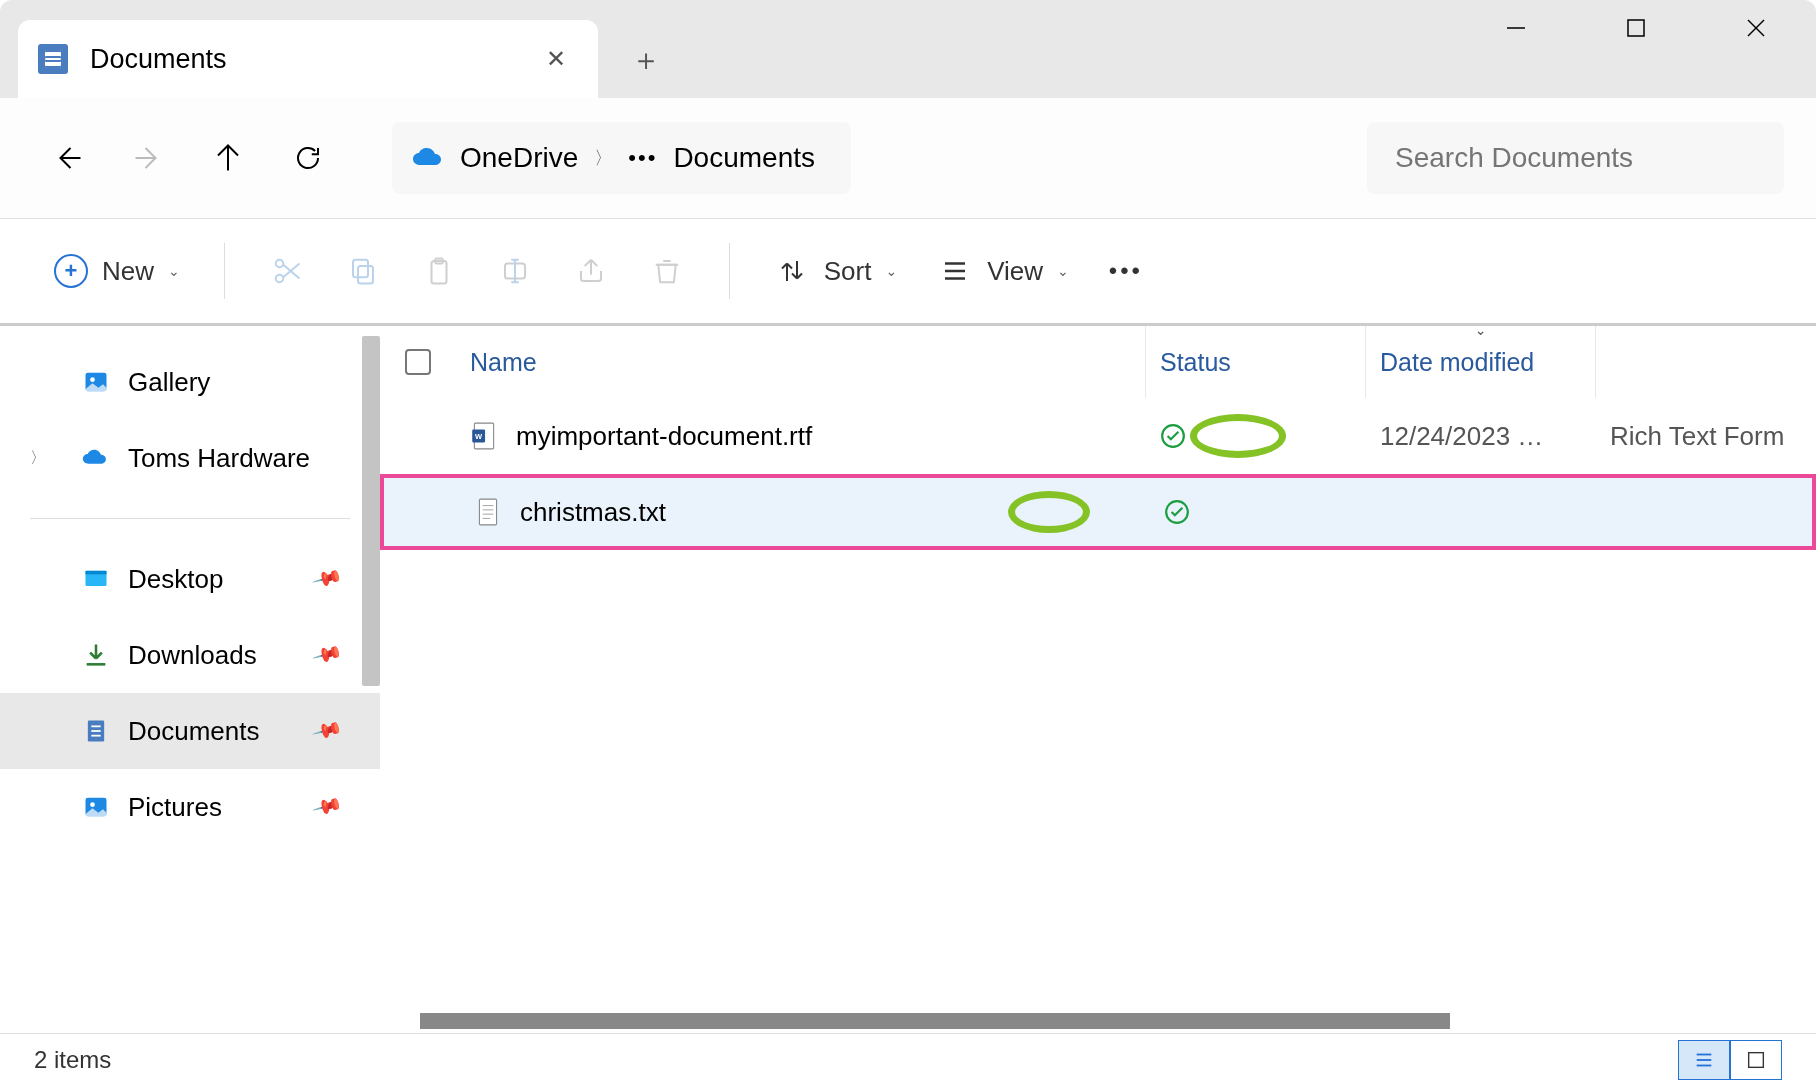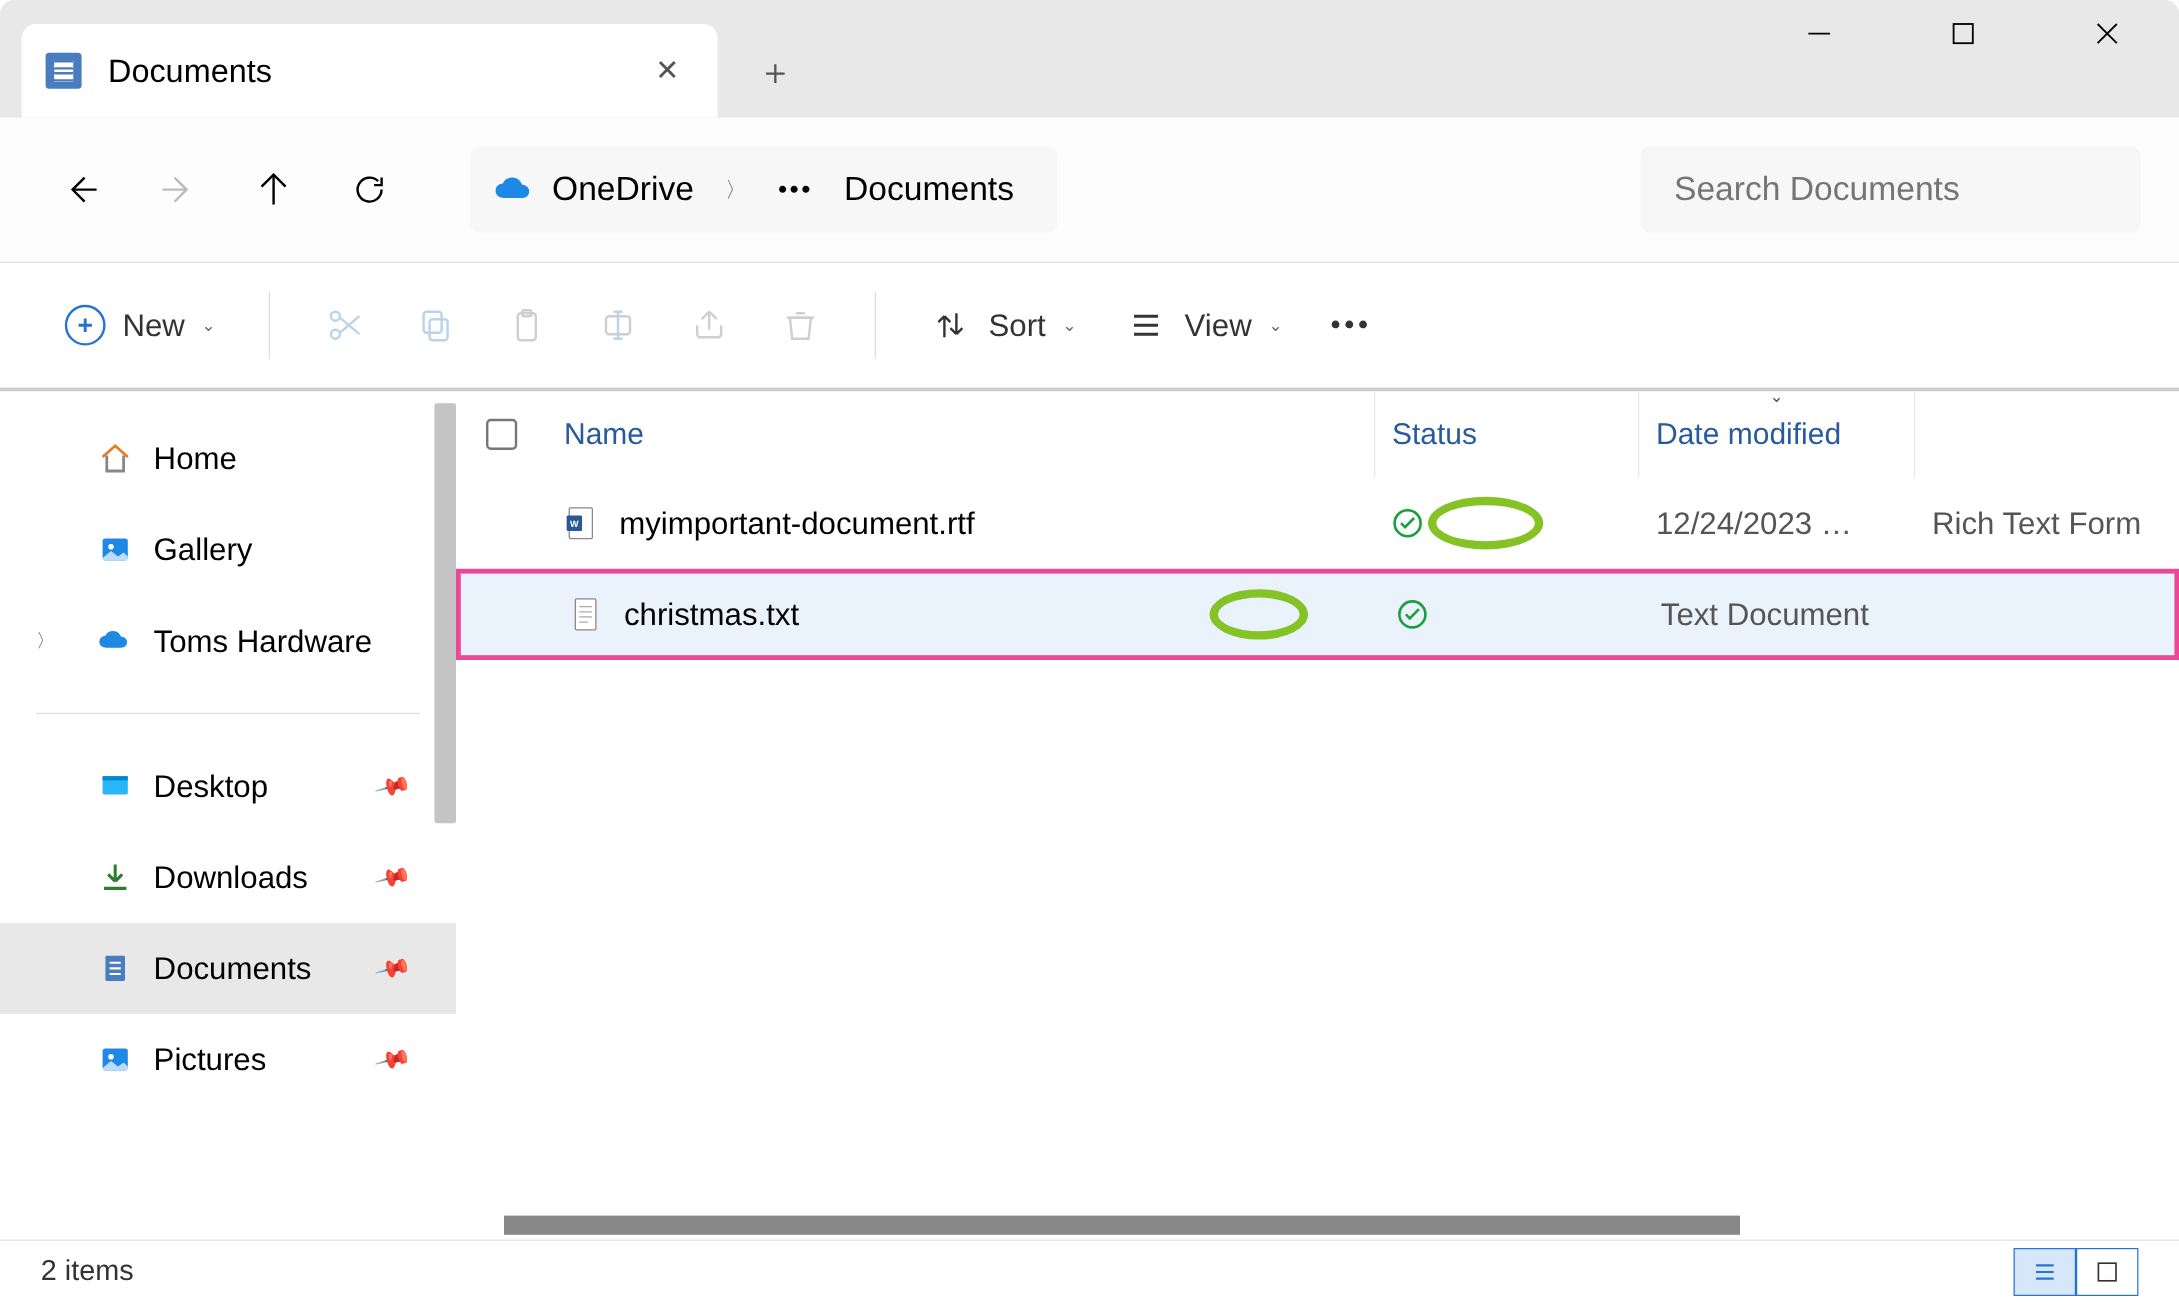--- a/index.html
+++ b/index.html
@@ -13,21 +13,21 @@
 .tab-title { font-size: 27px; color: #000; }
 .tab-close { position: absolute; right: 24px; font-size: 24px; color: #555; cursor: pointer; width: 36px; height: 36px; display: flex; align-items: center; justify-content: center; }
 .newtab { width: 76px; height: 76px; display: flex; align-items: center; justify-content: center; font-size: 30px; color: #555; cursor: pointer; margin-left: 10px; }
 .win-controls { position: absolute; right: 0; top: 0; display: flex; }
 .win-btn { width: 120px; height: 56px; display: flex; align-items: center; justify-content: center; font-size: 22px; color: #000; cursor: pointer; }
 
 
 .navbar { height: 120px; background: #fdfdfd; display: flex; align-items: center; padding: 0 32px; gap: 8px; }
 .nav-btn { width: 72px; height: 72px; display: flex; align-items: center; justify-content: center; font-size: 28px; color: #000; cursor: pointer; border-radius: 6px; }
 .nav-btn.disabled { color: #bbb; }
-.breadcrumb { flex: 0 0 auto; background: #f7f7f7; border-radius: 8px; height: 72px; display: flex; align-items: center; padding: 0 36px 0 20px; margin-left: 40px; gap: 26px; }
+.breadcrumb { flex: 0 0 auto; background: #f7f7f7; border-radius: 8px; height: 72px; display: flex; align-items: center; padding: 0 36px 0 20px; margin-left: 40px; gap: 16px; }
 .bc-item { font-size: 28px; color: #000; display: flex; align-items: center; gap: 14px; cursor:pointer; }
 .bc-sep { font-size: 18px; color: #666; }
 .bc-more { font-size: 22px; color: #000; letter-spacing: 2px; cursor:pointer;}
 .onedrive-icon { width: 34px; height: 22px; position: relative; }
 .onedrive-icon svg { width: 34px; height: 22px; }
 .search-box { margin-left: auto; background: #f7f7f7; border-radius: 8px; height: 72px; display: flex; align-items: center; padding: 0 28px; min-width: 330px; }
 .search-box input { border: none; background: transparent; font-size: 28px; color: #0f766e; outline: none; width: 100%; }
 
 
 .toolbar { height: 108px; border-top: 1px solid #e0e0e0; border-bottom: 3px solid #ccc; display: flex; align-items: center; padding: 0 40px; gap: 12px; }
@@ -241,29 +241,20 @@
     <span class="chev">⌄</span>
   </div>
   <div class="tb-btn">
       <span style="font-size:24px;letter-spacing:3px;">•••</span>
     </div>
 </div>
 
 <div class="main">
   <div class="sidebar">
     <div class="sb-scroll"></div>
-    <div class="sb-item">
-      <span class="sb-ico">
-          <svg width="28" height="28" viewBox="0 0 24 24">
-            <path d="M3 11l9-8 9 8" fill="none" stroke="#e67e22" stroke-width="2"></path>
-            <path d="M6 10v11h12V10" fill="none" stroke="#888" stroke-width="2"></path>
-          </svg>
-        </span>
-      <span>Home</span>
-    </div>
     <div class="sb-item">
       <span class="sb-ico">
           <svg width="28" height="28" viewBox="0 0 24 24">
             <rect x="3" y="4" width="18" height="16" rx="2" fill="#1e88e5"></rect>
             <circle cx="9" cy="10" r="2" fill="#fff"></circle>
             <path d="M3 18l6-5 5 4 4-3 3 3v3H3z" fill="#fff" opacity="0.7"></path>
           </svg>
         </span>
       <span>Gallery</span>
     </div>
@@ -377,21 +368,20 @@
             <span>christmas.txt</span>
           </div>
           <div class="cell col-status">
             <span class="status-ico">
               <svg width="26" height="26" viewBox="0 0 24 24">
                 <circle cx="12" cy="12" r="10" fill="none" stroke="#1a9e3f" stroke-width="2"></circle>
                 <path d="M7 12l3 3 7-7" fill="none" stroke="#1a9e3f" stroke-width="2"></path>
               </svg>
             </span>
           </div>
-          <div class="cell col-type type-cell">Text Document</div>
         </div>
       </div>
     <div class="hscroll"></div>
   <div class="annotation" style="top: 88px; left: 810px; width: 96px; height: 44px;"></div>
       <div class="annotation" style="top: 165px; left: 628px; width: 82px; height: 42px;"></div>
     </div>
 </div>
 
 <div class="statusbar">
   <span>2 items</span>

